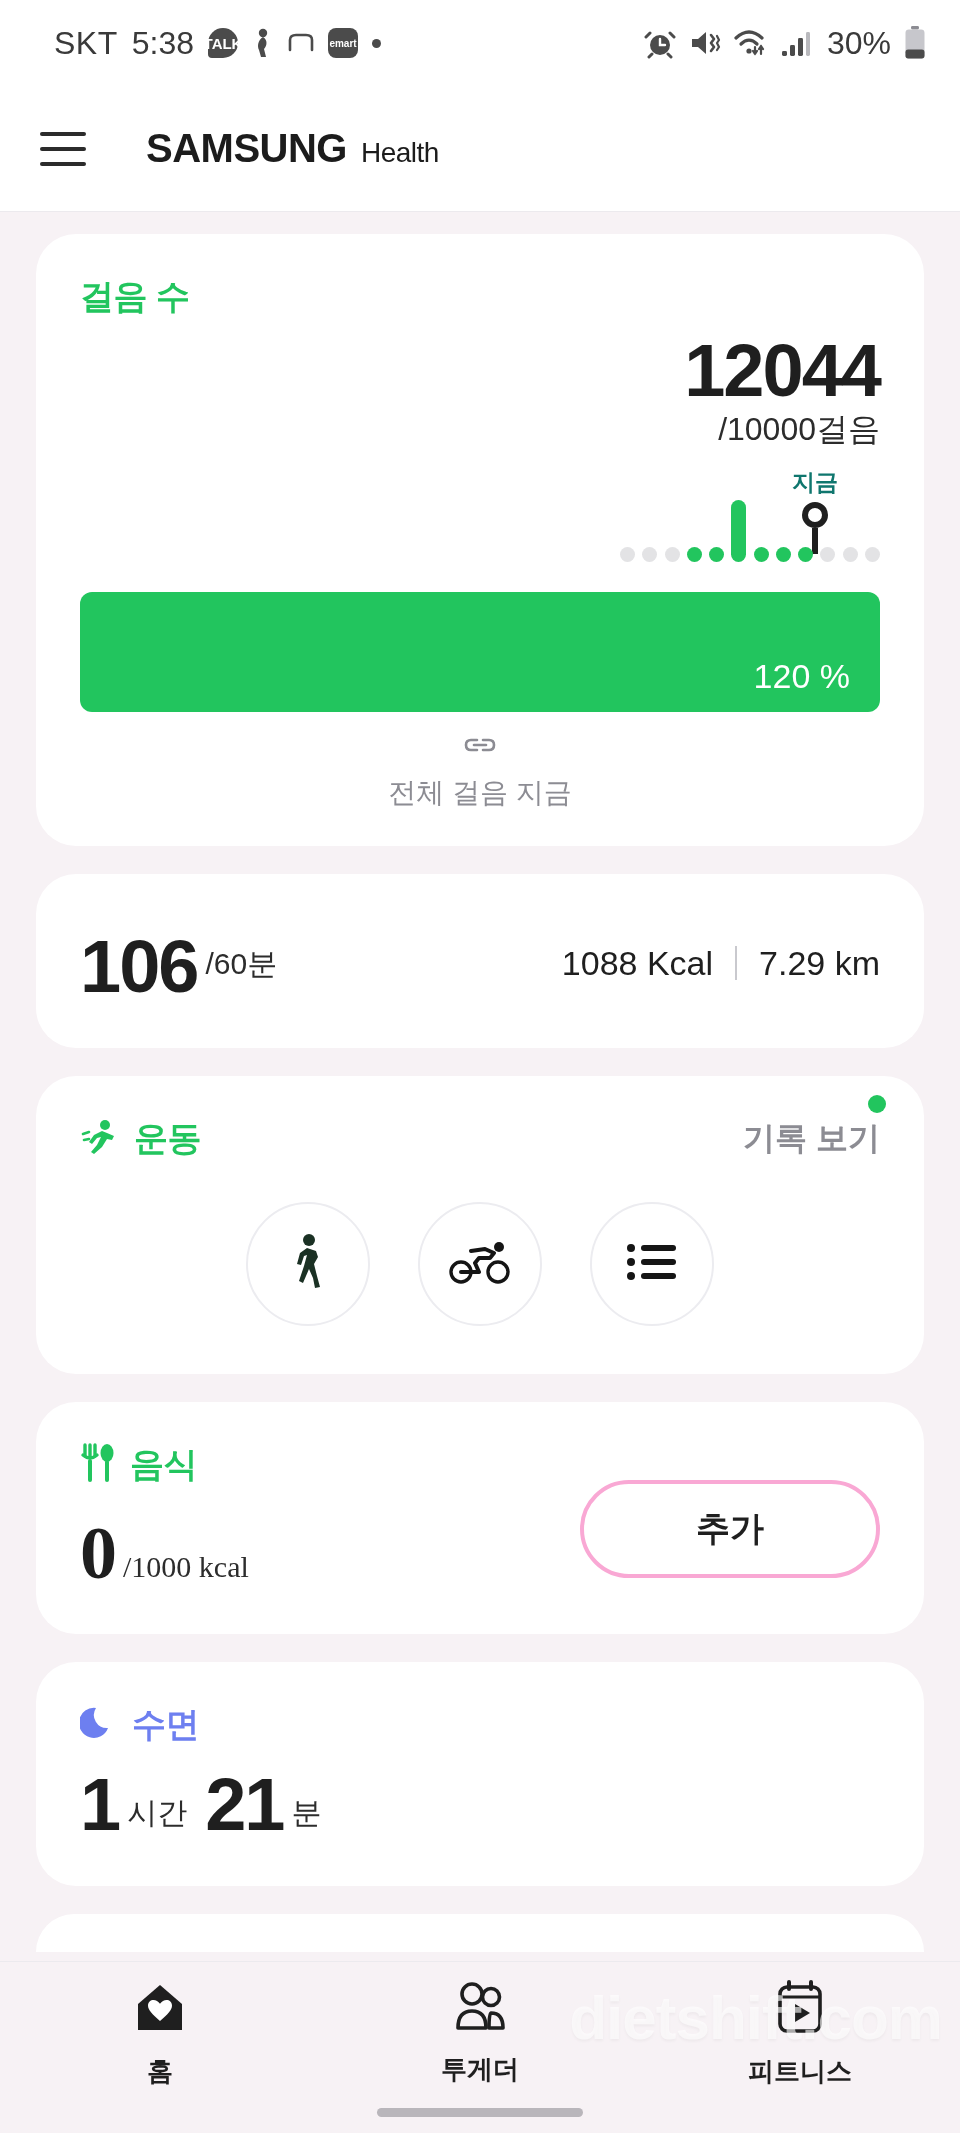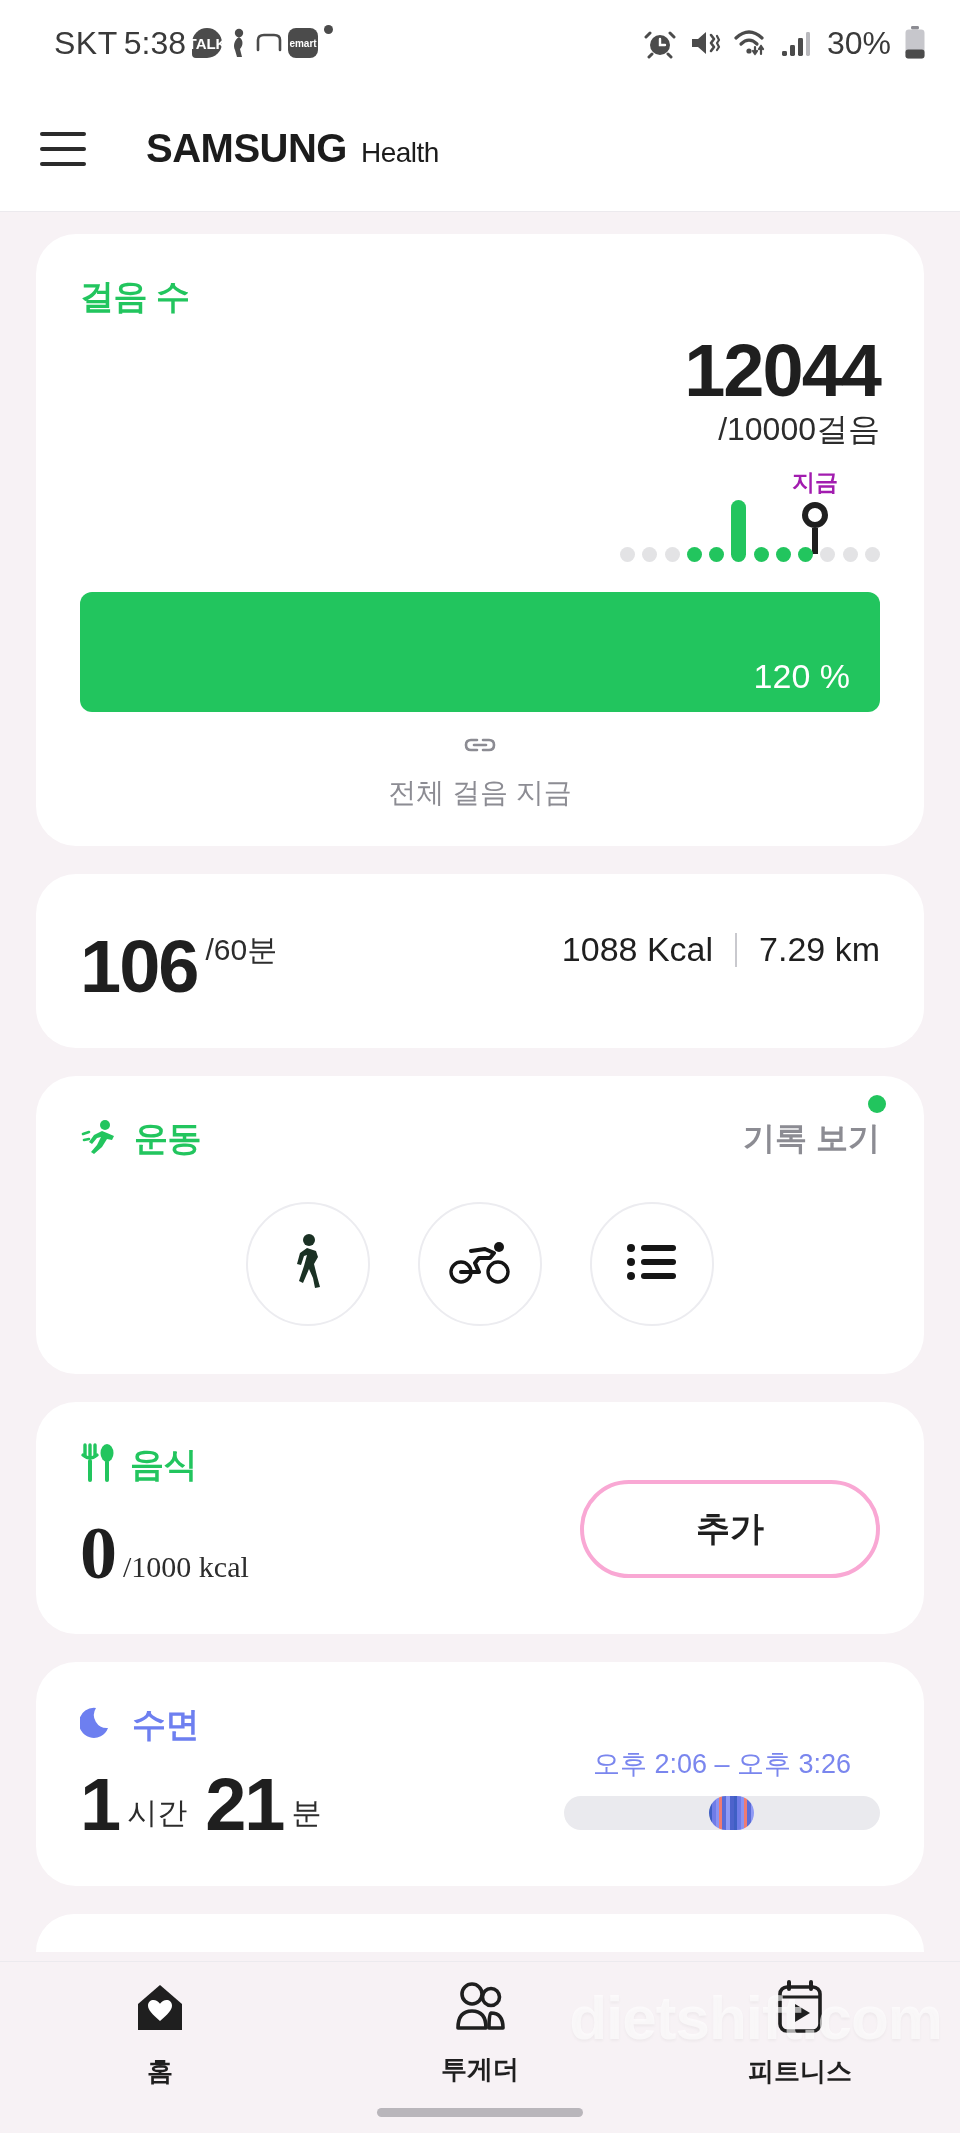--- a/index.html
+++ b/index.html
@@ -9,21 +9,21 @@
     background:#f7f2f5;
     overflow:hidden;
     position:relative;
   }
 
   
   .statusbar{
     height:86px; display:flex; align-items:center;
     padding:0 34px 0 54px; background:#ffffff;
   }
-  .sb-left{ display:flex; gap:6px; }
+  .sb-left{ display:flex; align-items:center; gap:14px; }
   .sb-carrier{ font-size:32px; color:#3a3a3a; letter-spacing:.5px; font-weight:400; }
   .sb-time{ font-size:32px; color:#3a3a3a; font-weight:400; }
   .sb-ico{ display:inline-flex; align-items:center; justify-content:center; }
   .badge-talk{
     width:30px;height:30px;border-radius:50% 50% 50% 4px;background:#4b4b4b;
     color:#fff;font-size:15px;font-weight:bold;display:flex;align-items:center;justify-content:center;
   }
   .badge-emart{
     width:30px;height:30px;border-radius:8px;background:#4b4b4b;color:#fff;
     font-size:10px;display:flex;align-items:center;justify-content:center;font-weight:bold;
@@ -56,35 +56,35 @@
   .sec-title-text{ font-size:34px; font-weight:700; color:#22c55e; letter-spacing:-.5px; }
   .steps-row{ display:flex; align-items:flex-end; margin-top:14px;flex-direction:column; }
   .big-num{ font-size:74px; font-weight:800; color:#1f1f1f; line-height:1; letter-spacing:-2px; }
   .unit{ font-size:32px; color:#2c2c2c; margin-left:10px; padding-bottom:6px; }
   .mini-chart{ margin-left:auto; position:relative; width:260px; height:110px; padding-bottom:4px; }
   .mc-baseline{ position:absolute; bottom:6px; left:0; right:0; height:18px; display:flex; align-items:flex-end; justify-content:space-between; }
   .mc-dot{ width:15px;height:15px;border-radius:50%;background:#e3e3e5; }
   .mc-dot.on{ background:#22c55e; }
   .mc-bar{ width:15px; border-radius:8px; background:#22c55e; height:62px; }
   .mc-now{ position:absolute; right:42px; bottom:14px; display:flex; flex-direction:column; align-items:center; }
-  .mc-now-label{ font-size:23px; color:#a21caf; font-weight:600; margin-bottom:4px; }
+  .mc-now-label{ font-size:23px; color:#0f766e; font-weight:600; margin-bottom:4px; }
   .mc-pin-ring{ width:26px;height:26px;border-radius:50%;border:6px solid #1f1f1f;background:#fff; }
   .mc-pin-stem{ width:6px;height:26px;background:#1f1f1f; }
   .progress-outer{ margin-top:24px; height:120px; border-radius:12px; background:#eef0ef; overflow:hidden; }
   .progress-fill{
     height:100%; background:#22c55e; display:flex; align-items:flex-end; justify-content:flex-end;
     padding:0 30px 16px 0;
   }
   .progress-pct{ color:#ffffff; font-size:34px; font-weight:500; }
   .card-link{ display:flex; align-items:center; justify-content:flex-end; gap:12px; margin-top:20px;flex-direction:column; }
   .card-link-text{ font-size:28px; color:#8c8c93; }
 
   
   .card-act{ padding:40px 44px 44px 44px; }
-  .act-row{ display:flex; align-items:flex-start; margin-top:16px; }
+  .act-row{ display:flex; align-items:center; margin-top:16px; }
   .act-unit{ font-size:30px; color:#2c2c2c; margin-left:8px; padding-bottom:6px; }
   .act-side{ margin-left:auto; display:flex; align-items:center; gap:22px; padding-bottom:8px; }
   .act-metric{ font-size:34px; color:#1f1f1f; font-weight:500; }
   .act-sep{ width:2px; height:34px; background:#c9c9ce; }
 
   
   .card-ex{ padding:40px 44px 48px 44px; }
   .ex-head{ display:flex; align-items:center; }
   .ex-link{ margin-left:auto; position:relative; display:flex; align-items:center; }
   .ex-link-text{ font-size:32px; color:#8c8c93; font-weight:600; }
@@ -371,26 +371,20 @@
         </svg>
       </span>
       <span class="sec-title-text sleep-title-text">수면</span>
     </div>
     <div class="sleep-row">
       <span class="big-num">1</span>
       <span class="sleep-unit">시간</span>
       <span class="big-num">21</span>
       <span class="sleep-unit">분</span>
     </div>
-    <div class="sleep-right">
-      <div class="sleep-range">오후 2:06 – 오후 3:26</div>
-      <div class="sleep-track">
-        <div class="sleep-seg"></div>
-      </div>
-    </div>
   </div>
 
   <div class="card card-peek"></div>
 </div>
 
 <div class="bottomnav">
   <div class="nav-item">
     <span>
       <svg width="56" height="56" viewBox="0 0 56 56">
         <path d="M28 5 L50 24 L50 50 L6 50 L6 24 Z" fill="#1f1f1f"></path>

